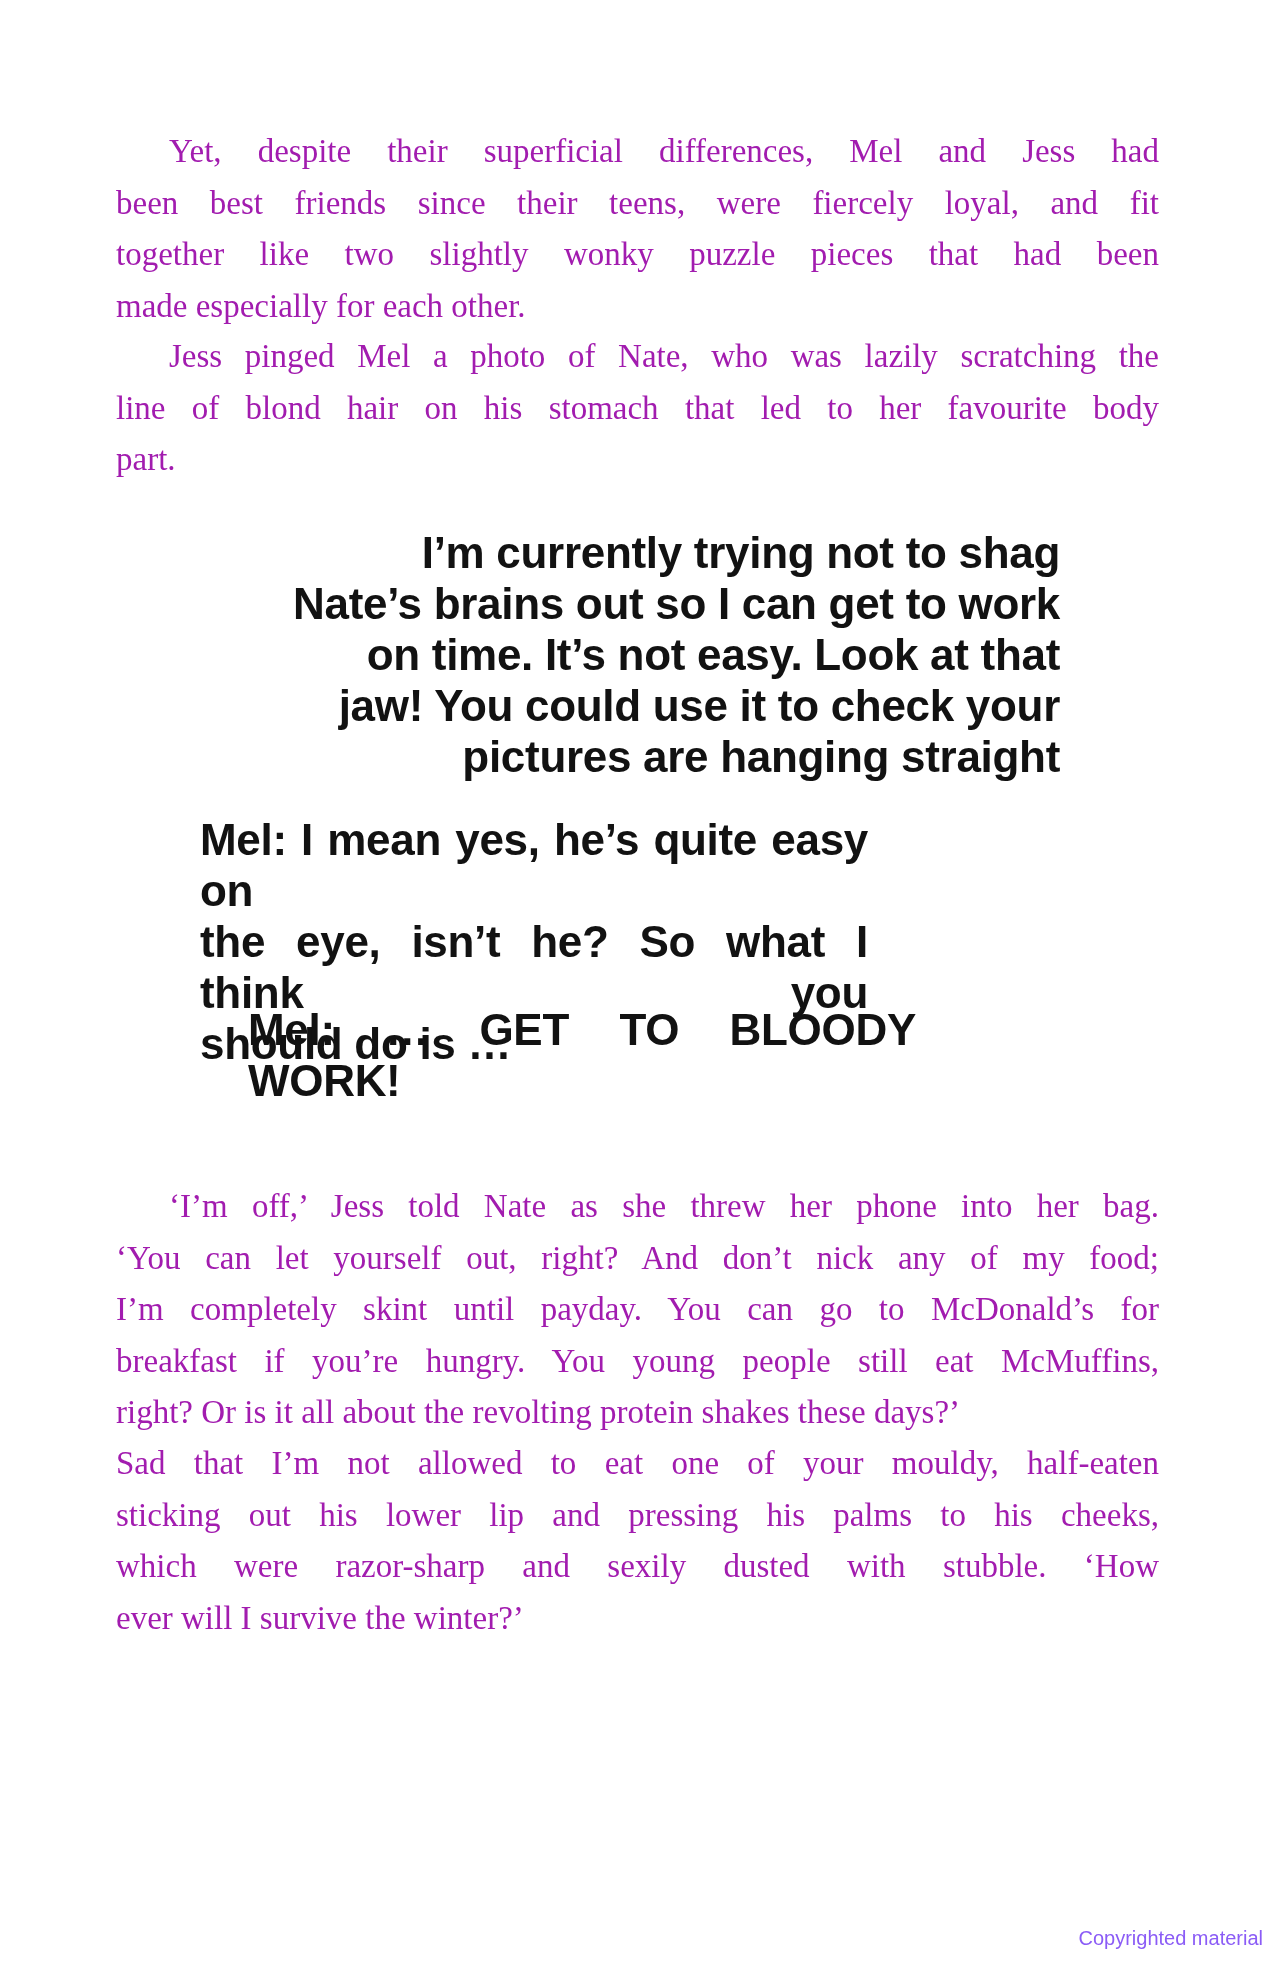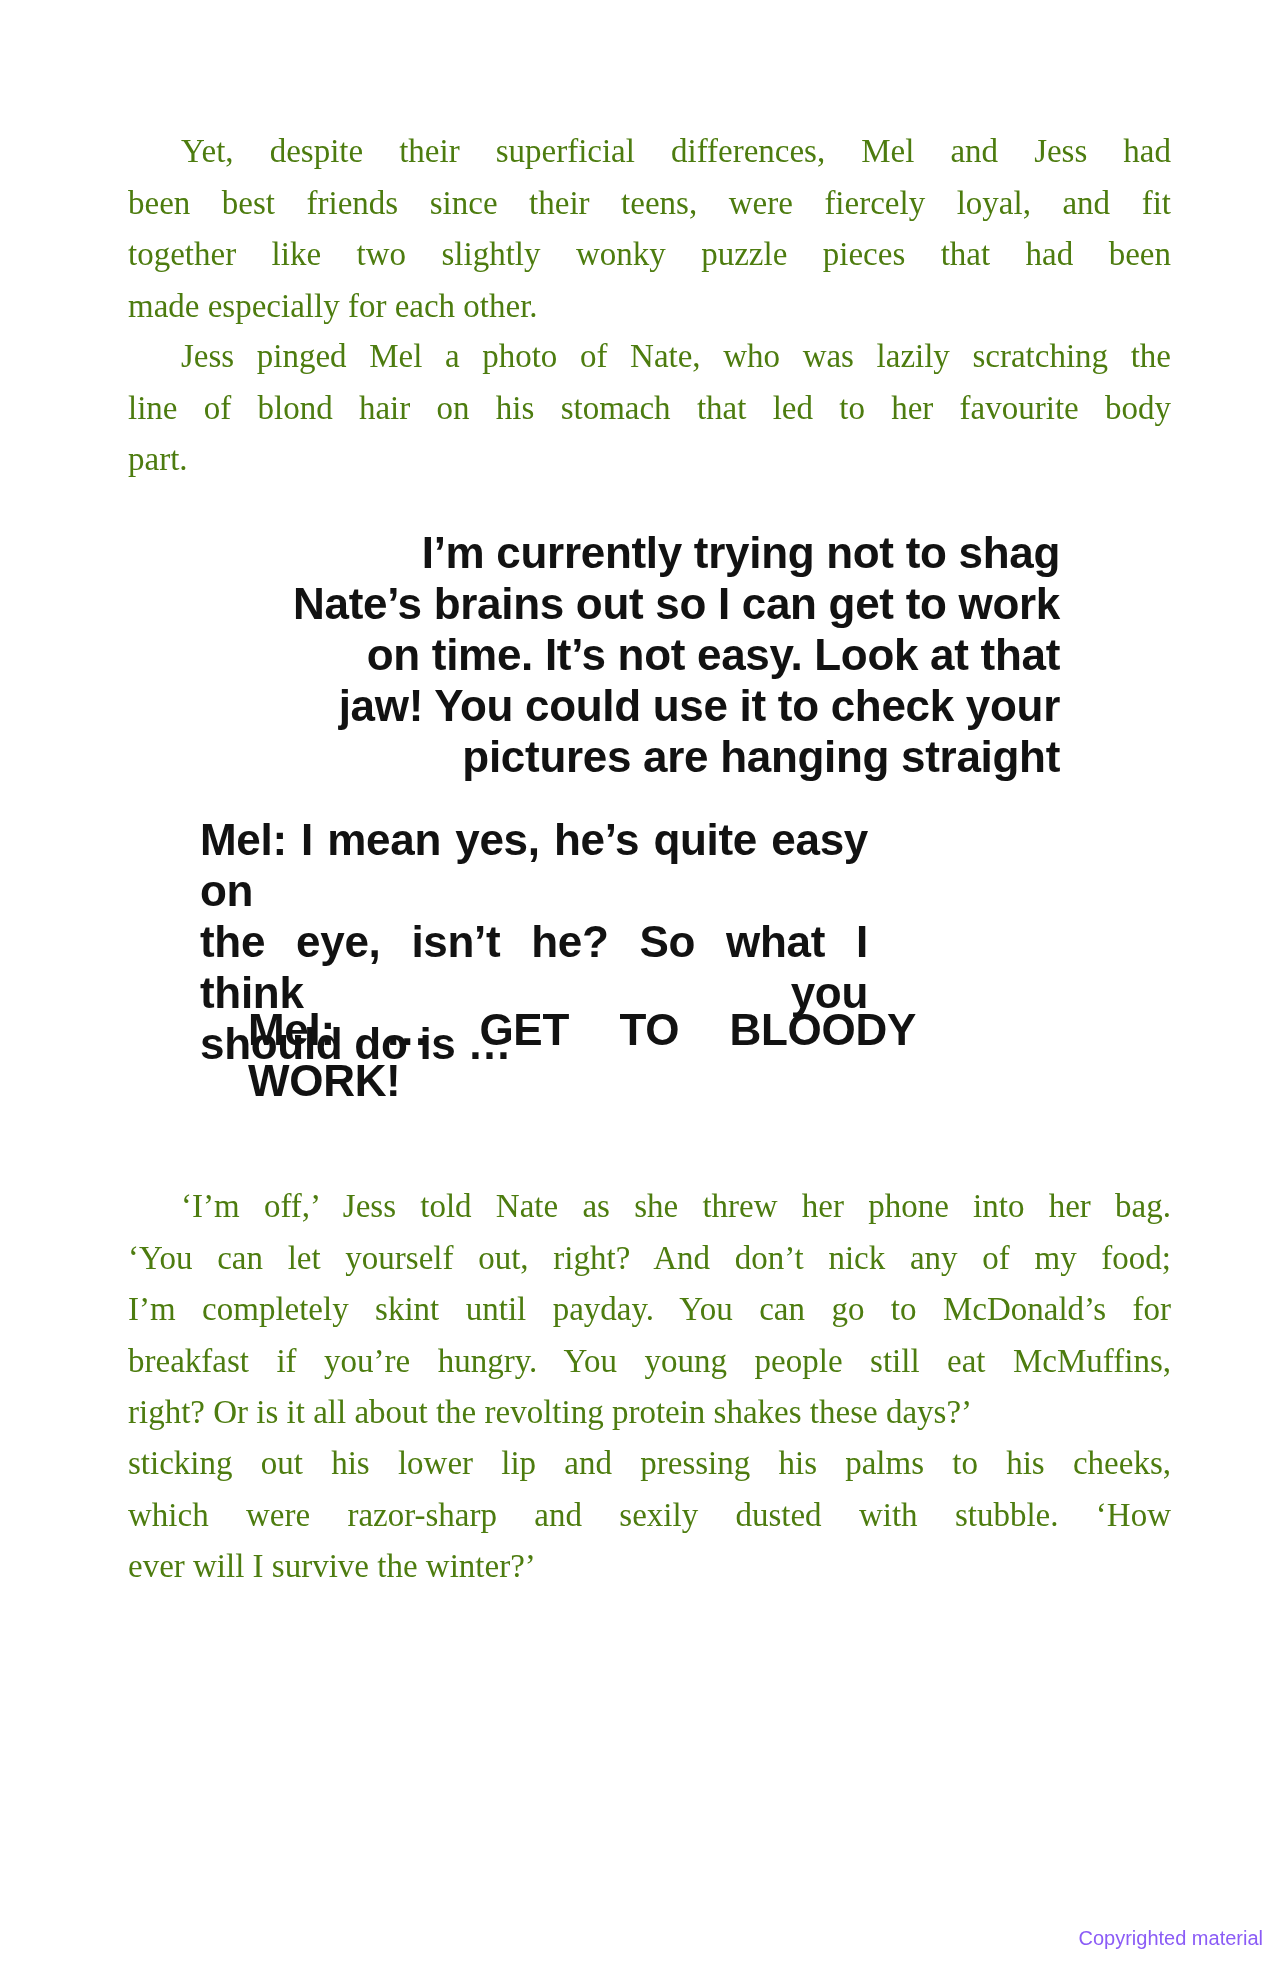--- a/index.html
+++ b/index.html
@@ -14,26 +14,26 @@
     position: absolute;
     left: 112px;
     top: 0;
     width: 1043px;
     height: 100%;
   }
   .block { position: absolute; }
 
   
   .narration {
-    left: 16px;
+    left: 4px;
     width: 1043px;
     font-family: "Liberation Serif", "DejaVu Serif", serif;
     font-size: 33px;
     line-height: 51.5px;
-    color: #4d7c0f;
+    color: #a21caf;
   }
   .narration .line { text-align: justify; text-align-last: justify; }
   .narration .line.first { text-indent: 53px; }
   .narration .line.last { text-align-last: left; }
 
   
   .chat-right, .chat-left {
     font-family: "Liberation Sans", "DejaVu Sans", sans-serif;
     font-weight: bold;
     font-size: 44px;
@@ -98,19 +98,20 @@
         <div class="line first last">Mel: … GET TO BLOODY WORK!</div>
       </div>
       <div class="block narration" id="para-3">
         <div class="line first">‘I’m off,’ Jess told Nate as she threw her phone into her bag.</div>
         <div class="line">‘You can let yourself out, right? And don’t nick any of my food;</div>
         <div class="line">I’m completely skint until payday. You can go to McDonald’s for</div>
         <div class="line">breakfast if you’re hungry. You young people still eat McMuffins,</div>
         <div class="line last">right? Or is it all about the revolting protein shakes these days?’</div>
       </div>
       <div class="block narration" id="para-4">
+        <div class="line">Sad that I’m not allowed to eat one of your mouldy, half-eaten</div>
         <div class="line">sticking out his lower lip and pressing his palms to his cheeks,</div>
         <div class="line">which were razor-sharp and sexily dusted with stubble. ‘How</div>
         <div class="line last">ever will I survive the winter?’</div>
       </div>
     </div>
   <div id="footer-note">Copyrighted material</div>
 </div>
 
 </body></html>

